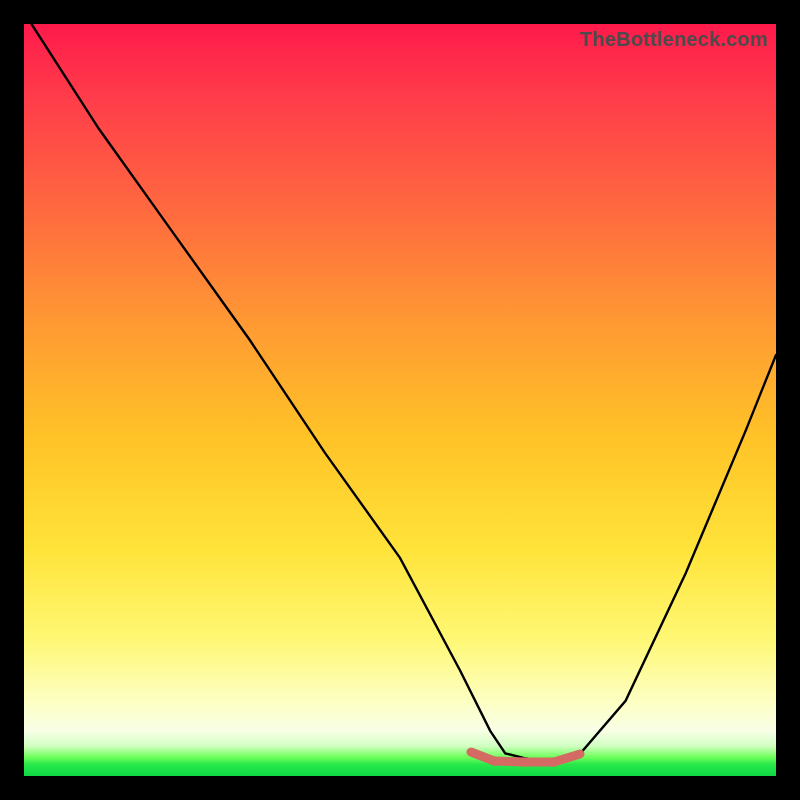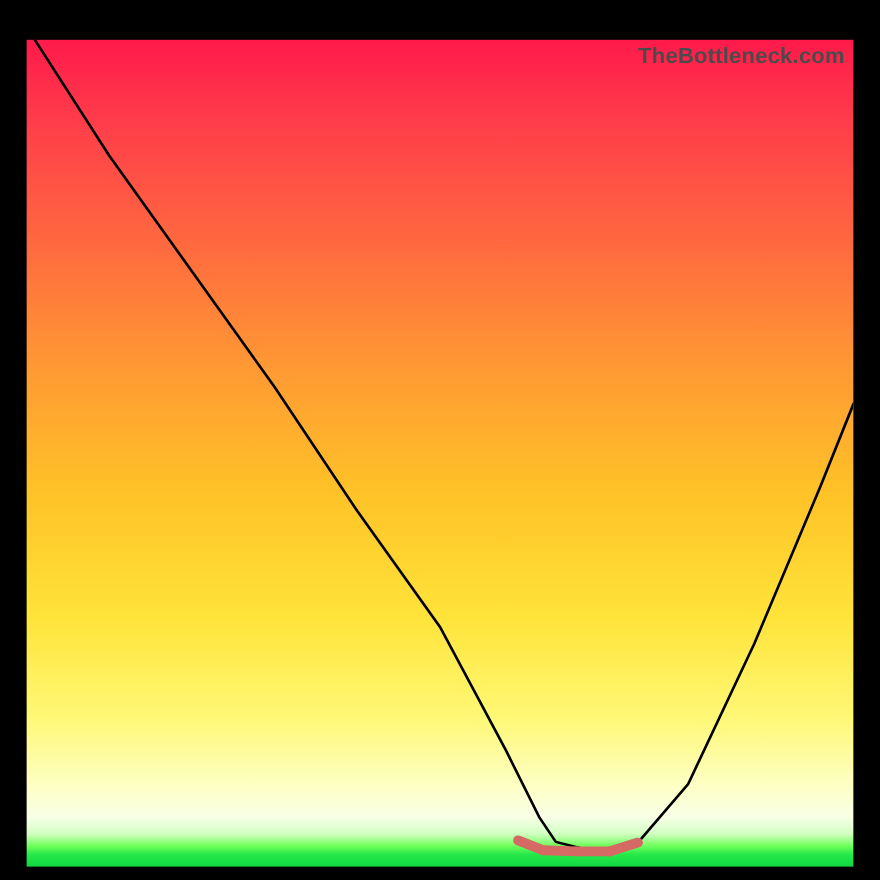--- a/index.html
+++ b/index.html
@@ -17,21 +17,20 @@
     height: 800px;
     background: #000;
   }
   .plot-area {
     position: absolute;
     left: 24px;
     top: 24px;
     width: 752px;
     height: 752px;
     overflow: hidden;
-    margin-top: 12px;
   }
   .gradient {
     position: absolute;
     inset: 0;
     
     background: linear-gradient(
       to bottom,
       #ff1a4b 0%,
       #ff3d4a 10%,
       #ff6a3f 25%,

